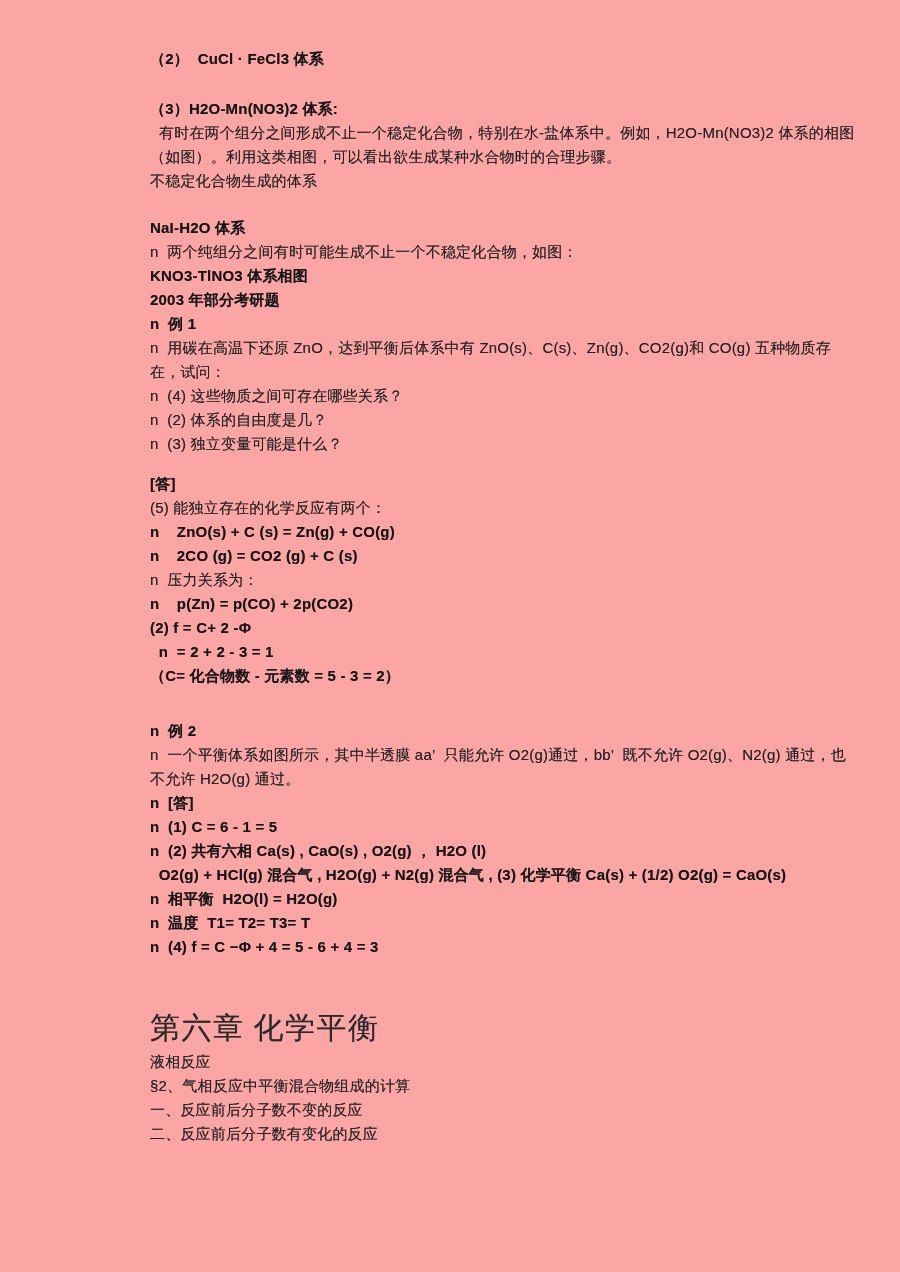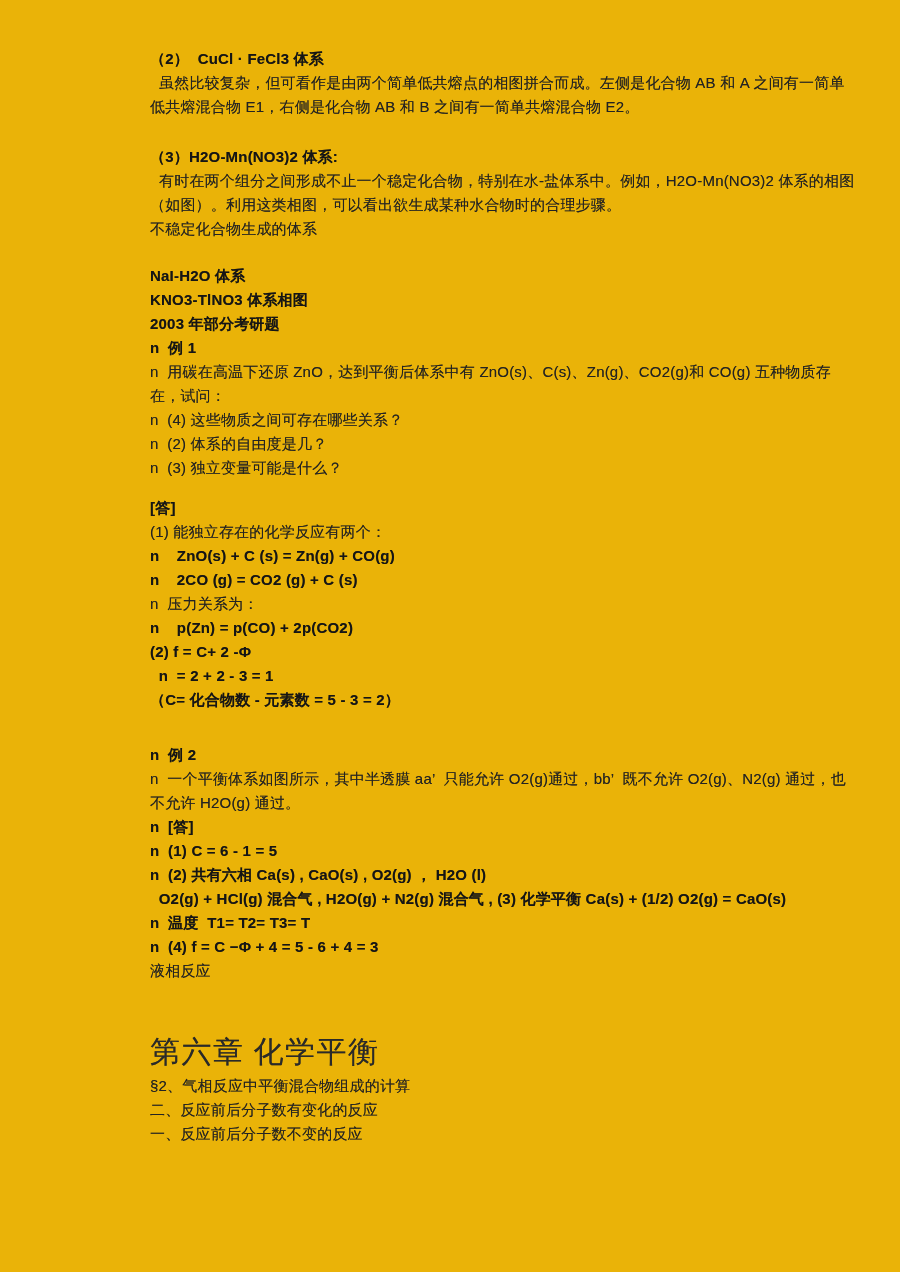--- a/index.html
+++ b/index.html
@@ -36,49 +36,50 @@
     line-height:40px;
     letter-spacing:1.5px;
     font-weight:400;
     color:#2a2a2a;
     margin-bottom:2px;
   }
 </style>
 </head>
 <body>
 
-<div class="page" style="background: #eab308;">
+<div class="page" style="background: #fca5a5;">
     <div class="line b">（2）  CuCl · FeCl3 体系</div>
-    <div class="line ti">虽然比较复杂，但可看作是由两个简单低共熔点的相图拼合而成。左侧是化合物 AB 和 A 之间有一简单低共熔混合物 E1，右侧是化合物 AB 和 B 之间有一简单共熔混合物 E2。</div>
     <div class="line b g26">（3）H2O-Mn(NO3)2 体系:</div>
     <div class="line ti">有时在两个组分之间形成不止一个稳定化合物，特别在水-盐体系中。例如，H2O-Mn(NO3)2 体系的相图（如图）。利用这类相图，可以看出欲生成某种水合物时的合理步骤。</div>
     <div class="line">不稳定化合物生成的体系</div>
     <div class="line b g23">NaI-H2O 体系</div>
+    <div class="line">n  两个纯组分之间有时可能生成不止一个不稳定化合物，如图：</div>
     <div class="line b">KNO3-TlNO3 体系相图</div>
     <div class="line b">2003 年部分考研题</div>
     <div class="line b">n  例 1</div>
     <div class="line">n  用碳在高温下还原 ZnO，达到平衡后体系中有 ZnO(s)、C(s)、Zn(g)、CO2(g)和 CO(g) 五种物质存在，试问：</div>
     <div class="line">n  (4) 这些物质之间可存在哪些关系？</div>
     <div class="line">n  (2) 体系的自由度是几？</div>
     <div class="line">n  (3) 独立变量可能是什么？</div>
     <div class="line b g16">[答]</div>
-    <div class="line">(1) 能独立存在的化学反应有两个：</div>
+    <div class="line">(5) 能独立存在的化学反应有两个：</div>
     <div class="line b">n    ZnO(s) + C (s) = Zn(g) + CO(g)</div>
     <div class="line b">n    2CO (g) = CO2 (g) + C (s)</div>
     <div class="line">n  压力关系为：</div>
     <div class="line b">n    p(Zn) = p(CO) + 2p(CO2)</div>
     <div class="line b">(2) f = C+ 2 -Φ</div>
     <div class="line b">  n  = 2 + 2 - 3 = 1</div>
     <div class="line b">（C= 化合物数 - 元素数 = 5 - 3 = 2）</div>
     <div class="line b g20">n  例 2</div>
     <div class="line">n  一个平衡体系如图所示，其中半透膜 aa’  只能允许 O2(g)通过，bb’  既不允许 O2(g)、N2(g) 通过，也不允许 H2O(g) 通过。</div>
     <div class="line b">n  [答]</div>
     <div class="line b">n  (1) C = 6 - 1 = 5</div>
     <div class="line b">n  (2) 共有六相 Ca(s) , CaO(s) , O2(g) ， H2O (l)</div>
     <div class="line b">  O2(g) + HCl(g) 混合气 , H2O(g) + N2(g) 混合气 , (3) 化学平衡 Ca(s) + (1/2) O2(g) = CaO(s)</div>
+    <div class="line b">n  相平衡  H2O(l) = H2O(g)</div>
     <div class="line b">n  温度  T1= T2= T3= T</div>
     <div class="line b">n  (4) f = C −Φ + 4 = 5 - 6 + 4 = 3</div>
+    <div class="line chapter g49">第六章 化学平衡</div>
     <div class="line">液相反应</div>
-    <div class="line chapter g49">第六章 化学平衡</div>
     <div class="line">§2、气相反应中平衡混合物组成的计算</div>
+    <div class="line">一、反应前后分子数不变的反应</div>
     <div class="line">二、反应前后分子数有变化的反应</div>
-    <div class="line">一、反应前后分子数不变的反应</div>
   </div>
 
 </body></html>

